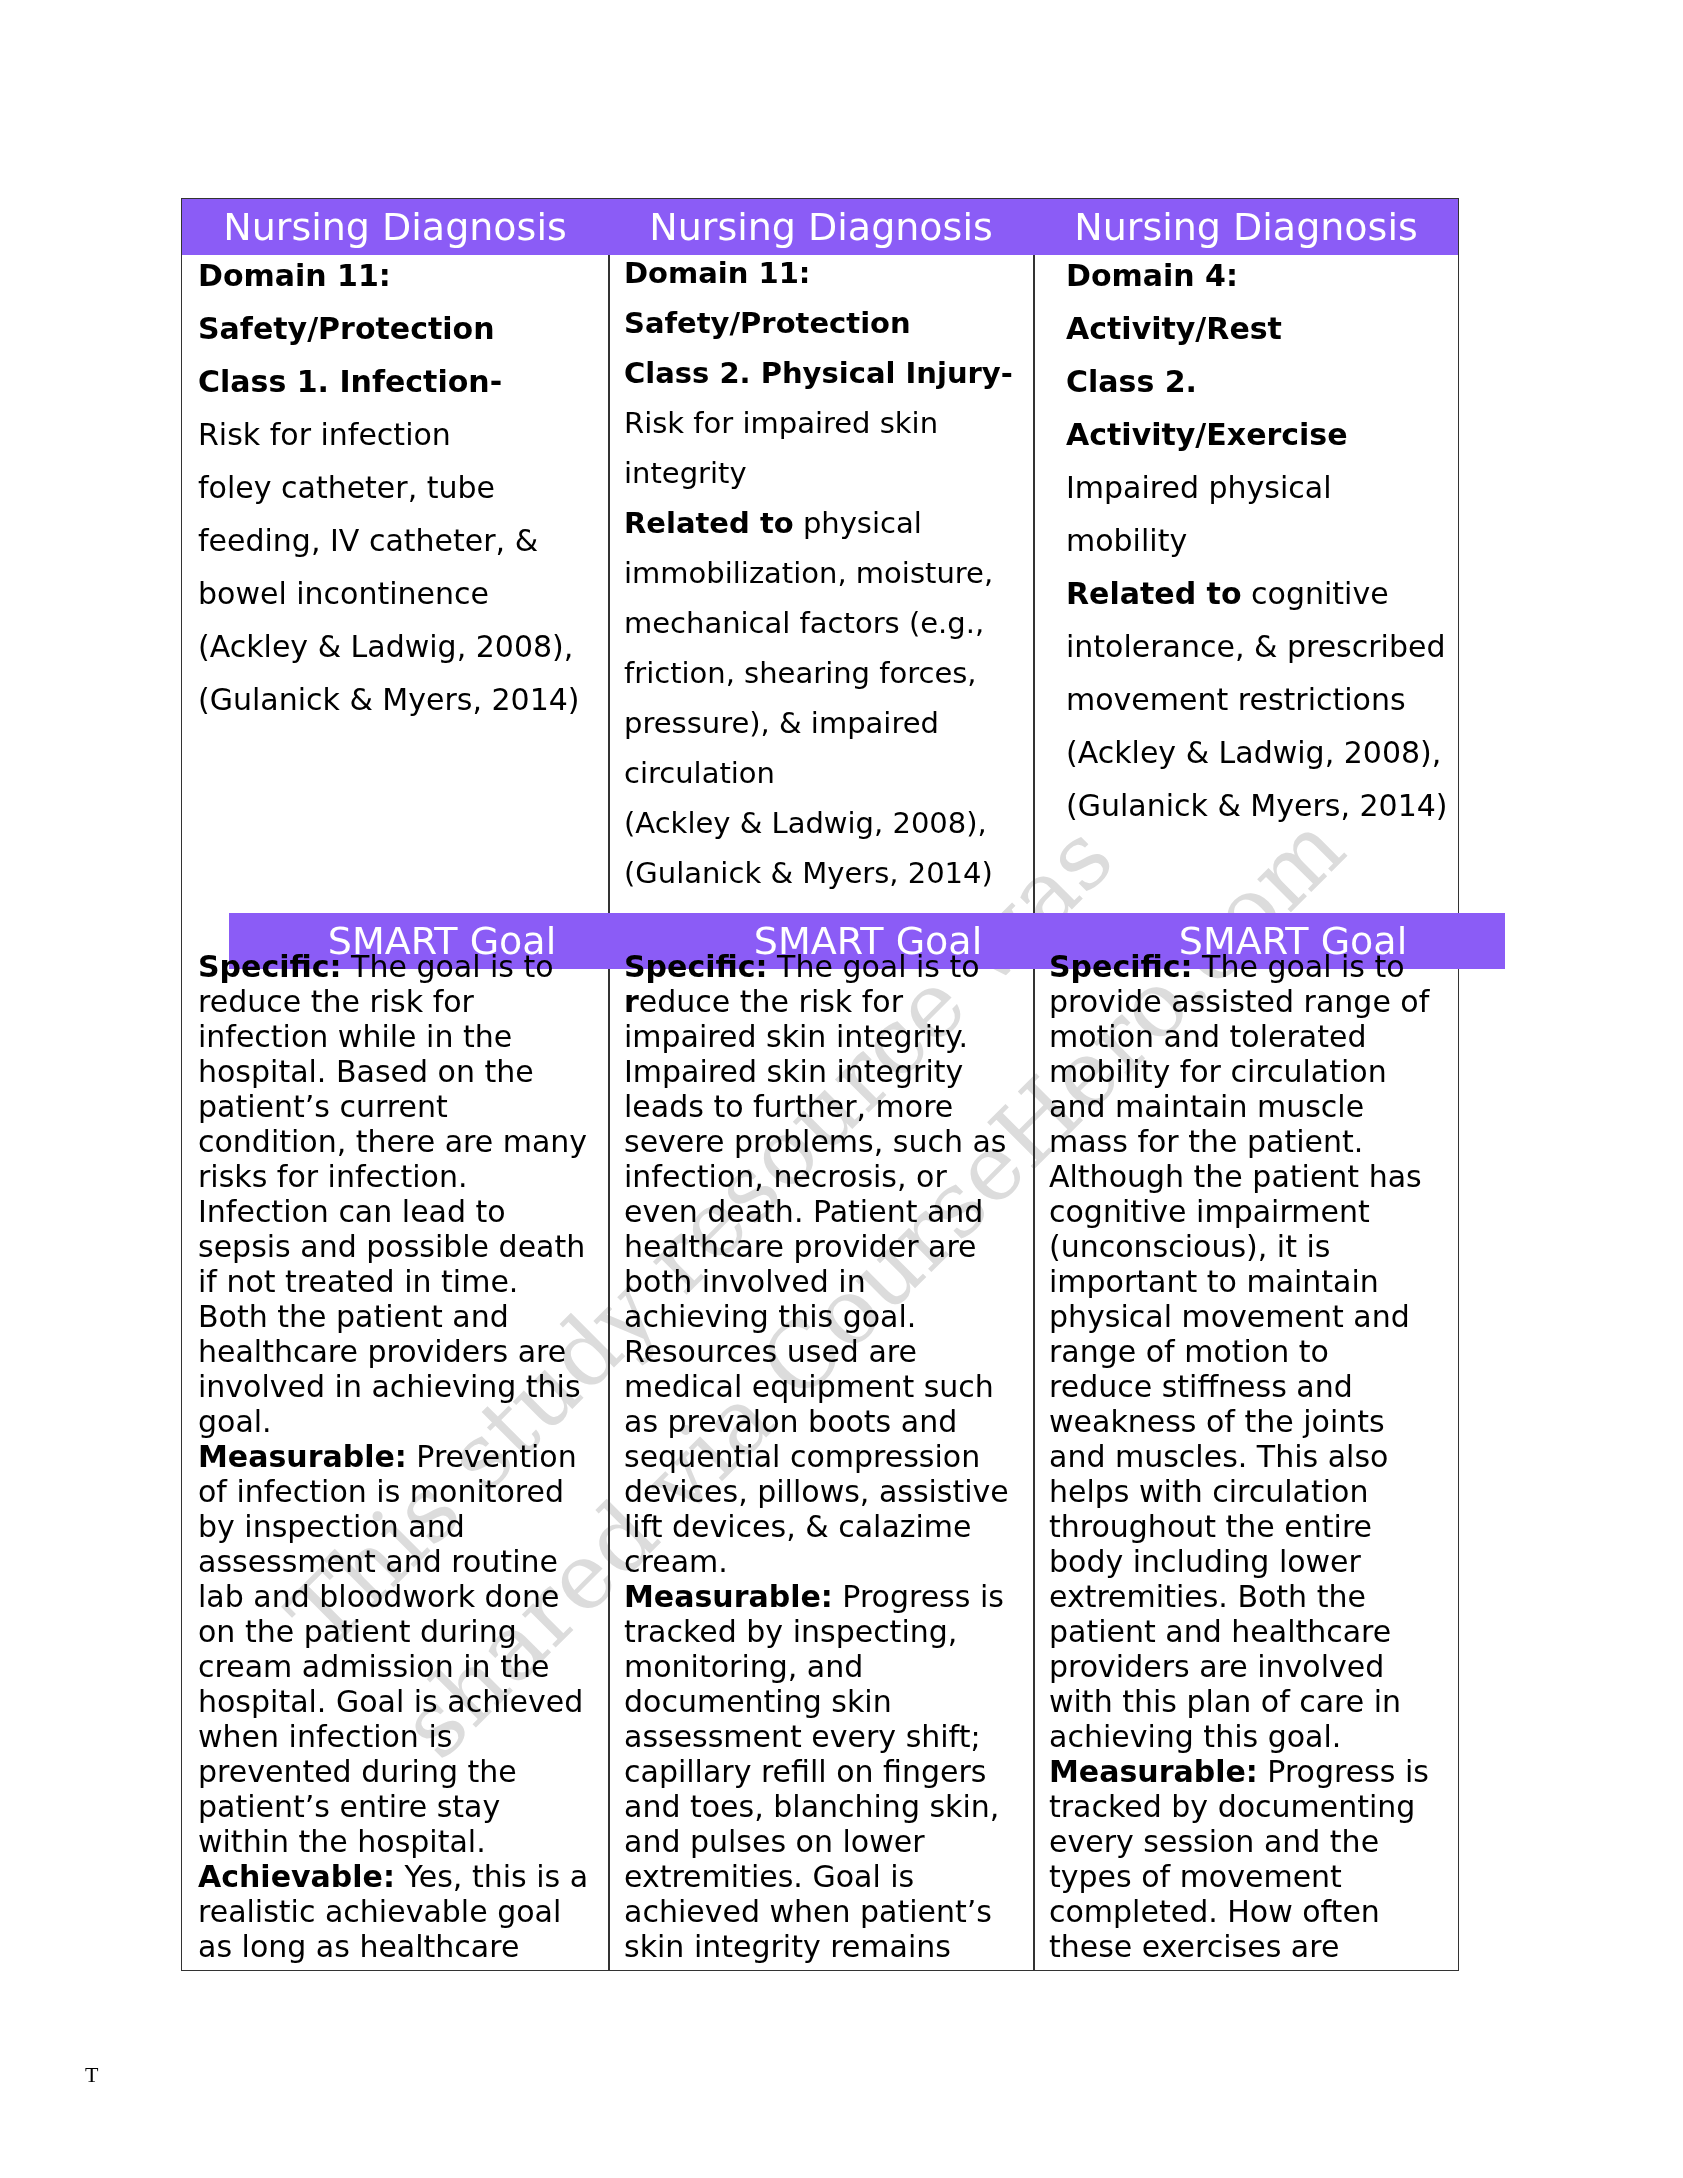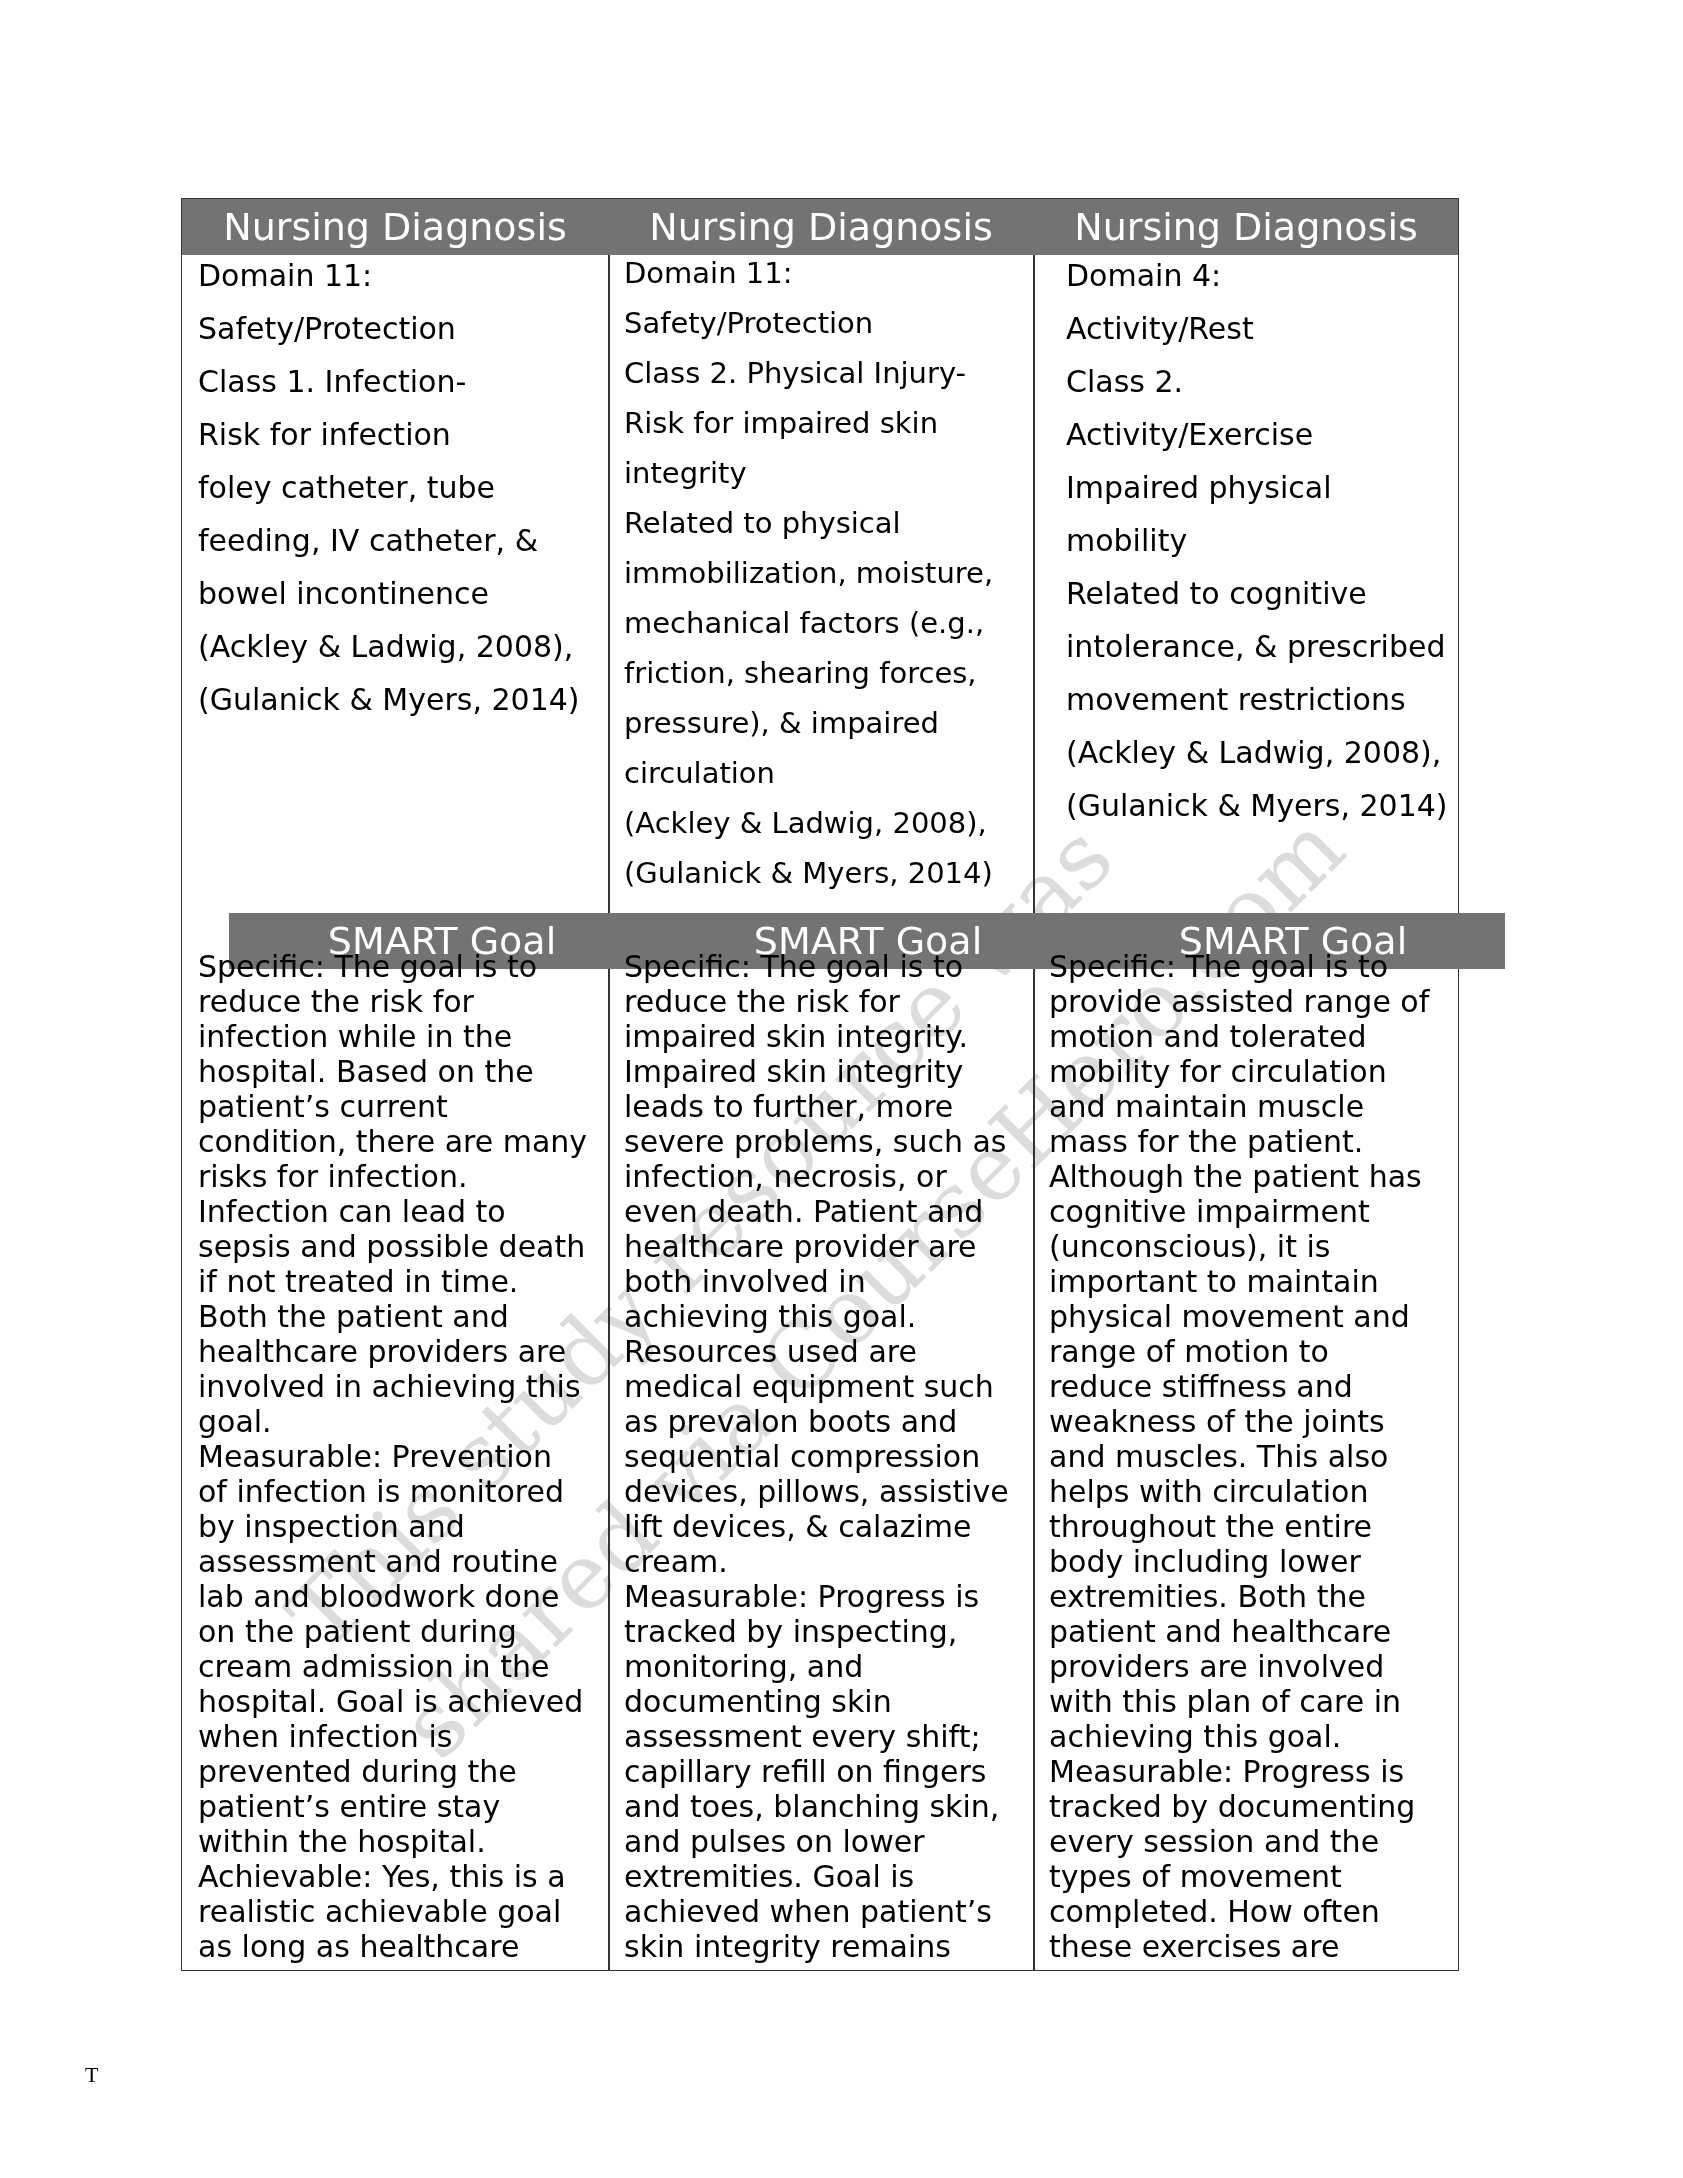--- a/index.html
+++ b/index.html
@@ -1,29 +1,29 @@
 <!DOCTYPE html>
 <html><head>
 <meta charset="utf-8">
 <style>
   html, body { margin:0; padding:0; background:#ffffff; }
   body { width:1683px; height:2178px; position:relative; overflow:hidden;
          font-family:"DejaVu Sans", sans-serif; color:#000; }
   .table { position:absolute; left:181px; top:198px; width:1278px; height:1773px;
            border:1.5px solid #333; box-sizing:border-box; }
-  .hdr { position:absolute; left:0; width:100%; height:56px; background:#737373; }
+  .hdr { position:absolute; left:0; width:100%; height:56px; background:#8b5cf6; }
   .hdr-cell { position:absolute; top:0; height:56px; width:426px; color:#fff;
               font-size:38px; line-height:56px; text-align:center; }
   .vline { position:absolute; width:1.5px; background:#333; }
   .cell { position:absolute; box-sizing:border-box; padding-left:16px; }
   .line { white-space:pre; font-size:30px; }
   .diag .line { height:53px; line-height:53px; }
   .diag.c2 .line { height:50px; line-height:50px; font-size:29px; }
   .smart .line { height:35px; line-height:35px; }
-  .b { font-weight:normal;text-align:center; }
+  .b { font-weight:bold;text-align:center; }
   .wm { position:absolute; font-family:"DejaVu Serif", serif; color:#dcdcdc;
         font-size:91px; white-space:nowrap; transform-origin:left bottom; pointer-events:none; }
   .footer-t { position:absolute; left:85px; top:2062px; font-family:"Liberation Serif", serif; font-size:22px; }
 </style>
 </head>
 <body>
 
 <div class="wm" style="left:342px; top:1564px; transform:rotate(-45deg);">This study resource was</div>
 <div class="wm" style="left:455px; top:1673px; transform:rotate(-45deg);">shared via CourseHero.com</div>
 

